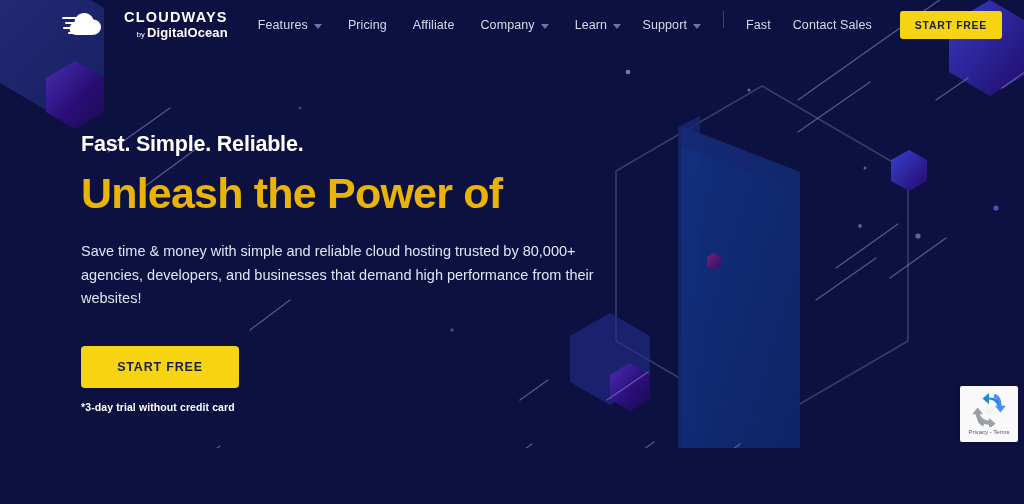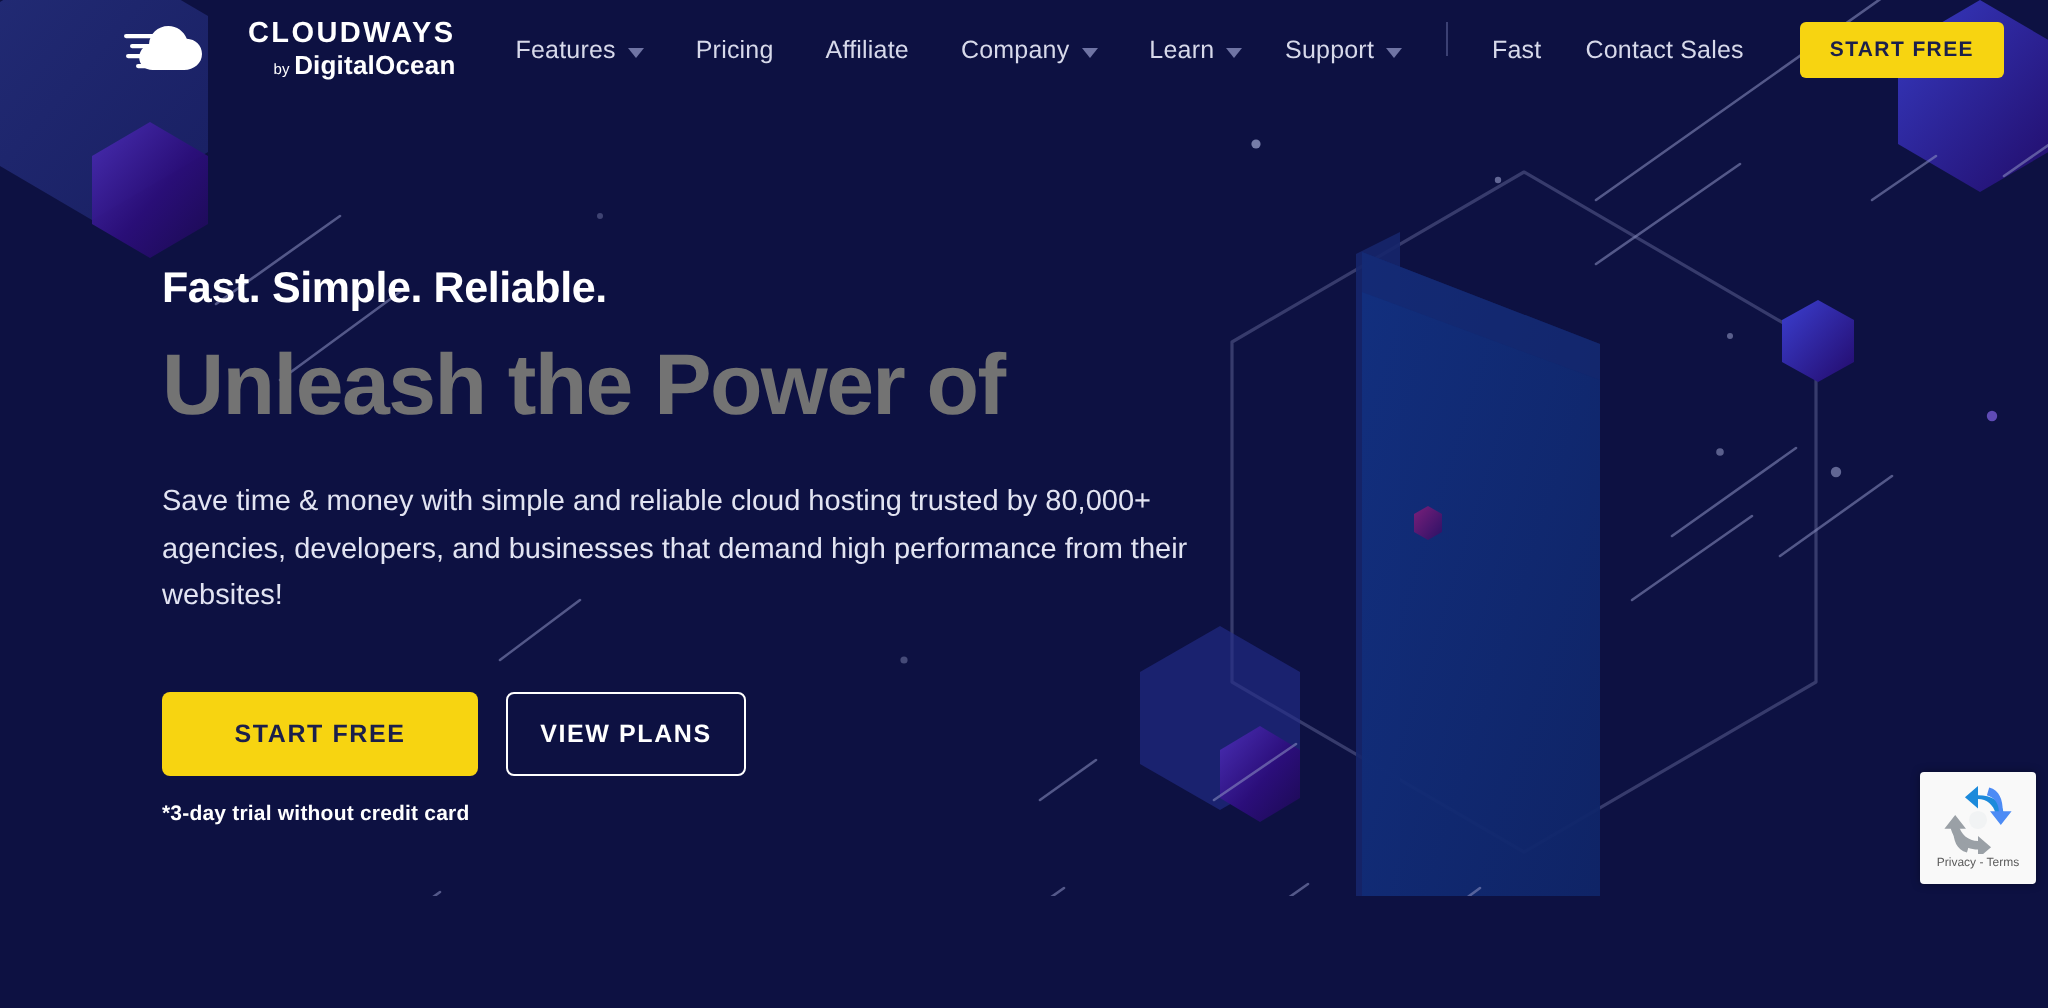--- a/index.html
+++ b/index.html
@@ -76,21 +76,21 @@
   
   #hero {
     position: absolute; left: 66px; top: 132px;
     width: 580px; z-index: 10; margin-left: 15px;
   }
   #hero-eyebrow {
     color: #ffffff; font-size: 21.5px; font-weight: 700;
     letter-spacing: -.2px; margin-bottom: 12px;
   }
   #hero-title {
-    color: #737373; font-size: 43px; font-weight: 700;
+    color: #eab308; font-size: 43px; font-weight: 700;
     line-height: 1.14; letter-spacing: -.8px;
     margin-bottom: 22px; max-width: 520px;
   }
   #hero-sub {
     color: #e2e4f2; font-size: 14.5px; font-weight: 400;
     line-height: 1.62; max-width: 552px;
   }
   #hero-cta { display: flex; align-items: center; gap: 14px; margin-top: 36px; }
   #cta-start-free {
     background: #f7d411; color: #1b1f4b;
@@ -285,21 +285,20 @@
 
   <section id="hero">
     <div id="hero-eyebrow">Fast. Simple. Reliable.</div>
     <h1 id="hero-title">
       <span>Unleash the Power of</span><br>
     </h1>
     <p id="hero-sub">Save time &amp; money with simple and reliable cloud hosting trusted by 80,000+ agencies, developers, and businesses that demand high performance from their websites!</p>
 
     <div id="hero-cta">
       <button id="cta-start-free">START FREE</button>
-      <button id="cta-view-plans">VIEW PLANS</button>
     </div>
     <div id="cta-note">*3-day trial without credit card</div>
   </section>
 
   <div id="bottom-panel"></div>
 
   <div id="recaptcha-badge">
     <svg class="rc-icon" viewBox="0 0 48 48" xmlns="http://www.w3.org/2000/svg">
       <path fill="#1c8adb" d="M24 6.5V0l-9.2 7.9 9.2 7.9V9.2c6.1 0 11.1 4.3 12.3 10h5.9C40.9 10.5 33.3 6.5 24 6.5z"></path>
       <path fill="#4c8bf5" d="M41.5 17.9h6.2l-7.6 9.6-7.6-9.6h6.2c0-5.7-3.4-10-8.4-11.4l1.6-5.4c7.4 2 9.6 8.7 9.6 16.8z"></path>

